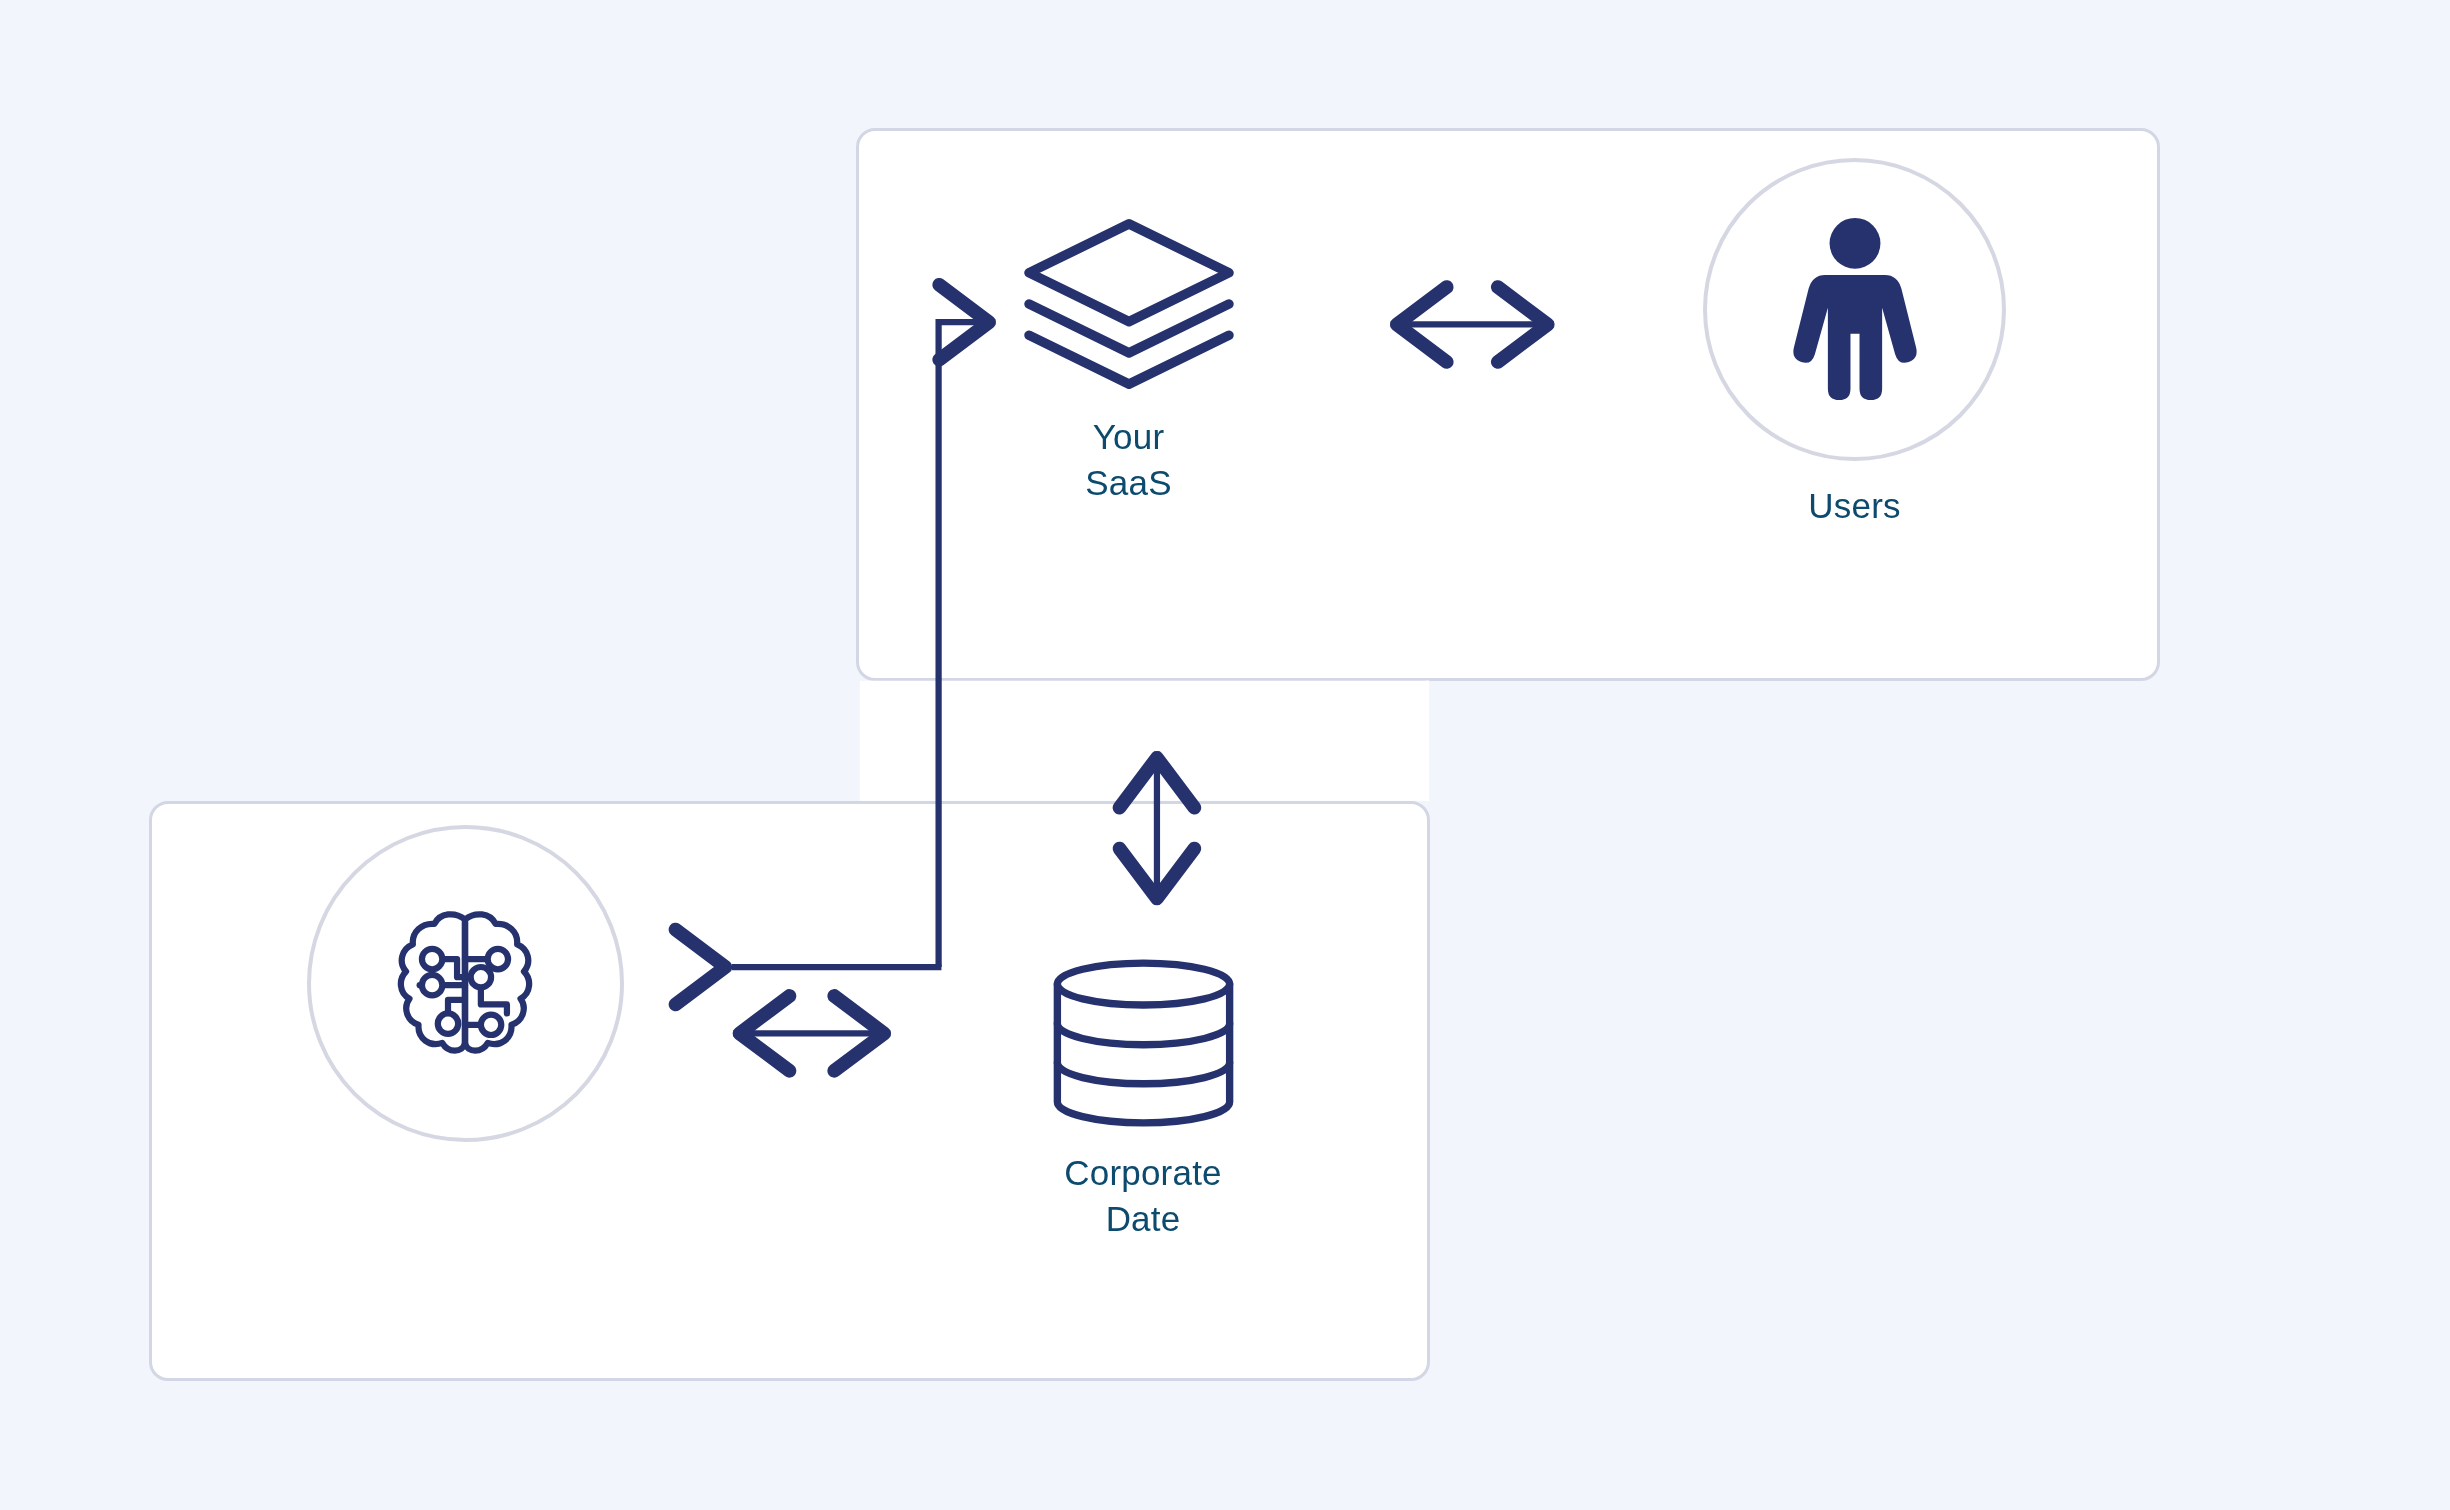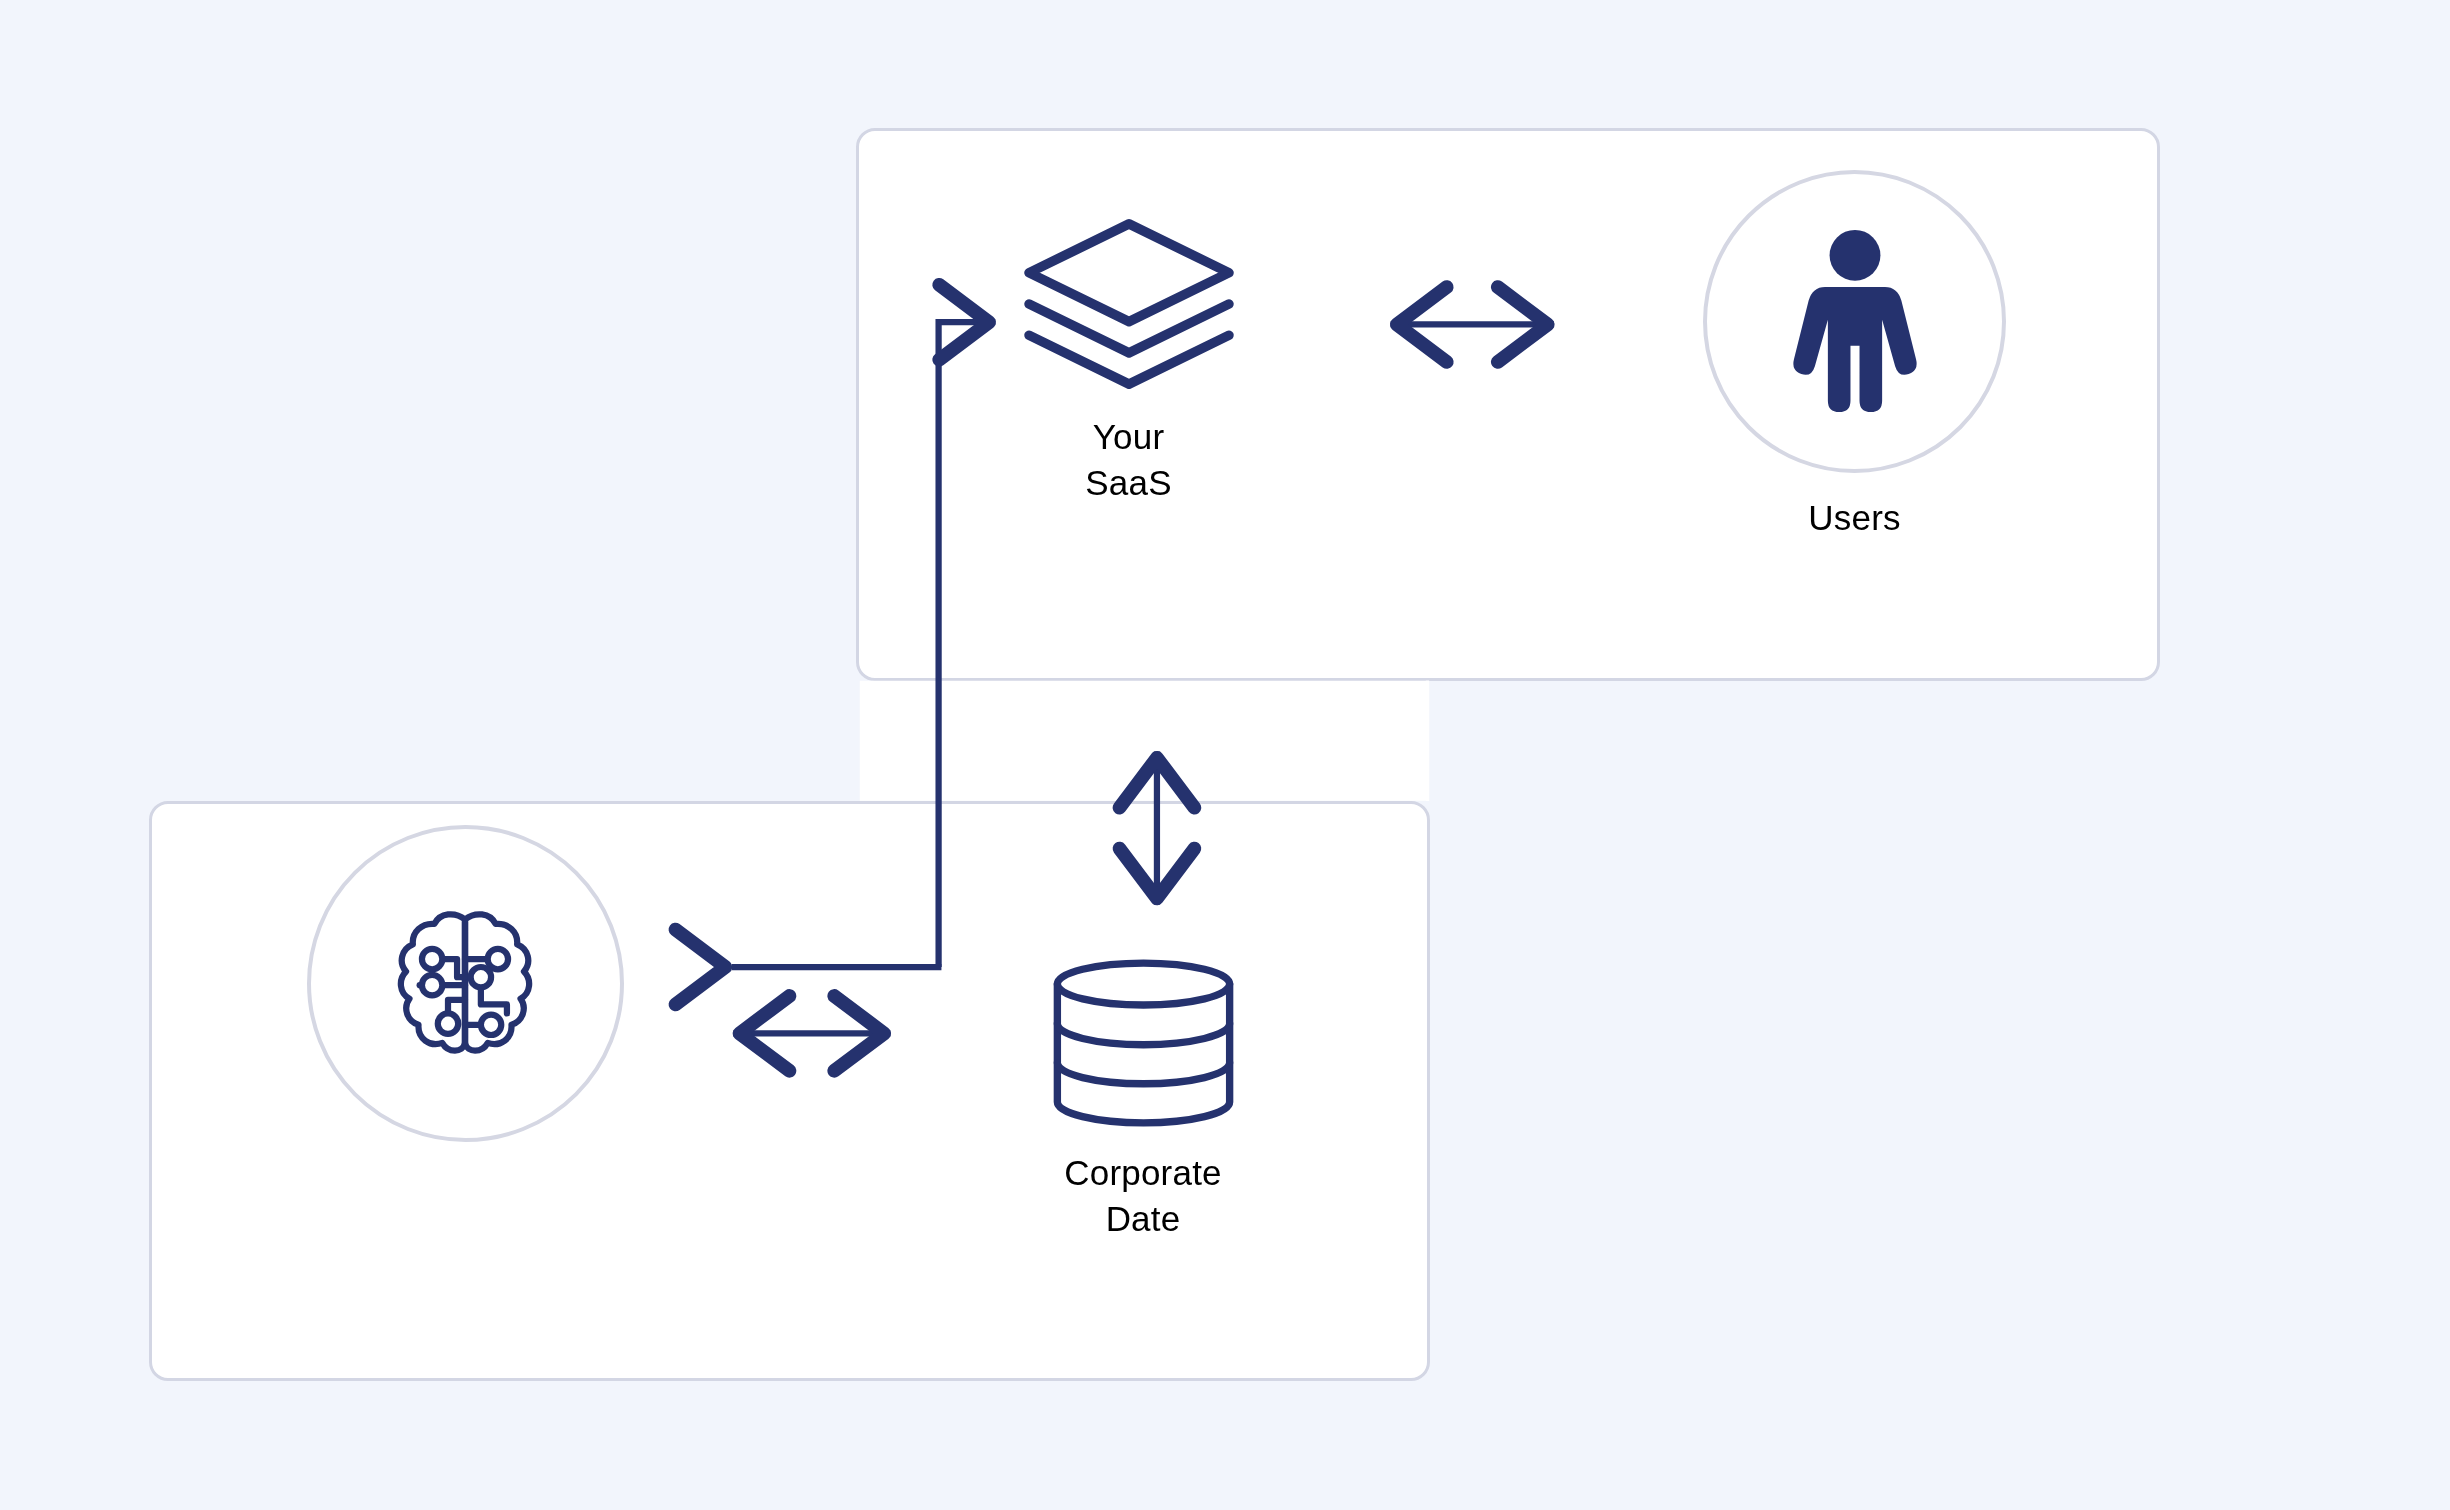--- a/index.html
+++ b/index.html
@@ -20,35 +20,35 @@
   }
   #card-upper { left:856px; top:128px; width:1304px; height:553px; z-index:2; }
   #card-lower { left:149px; top:801px; width:1281px; height:580px; z-index:1; }
 
   .node { position:absolute; z-index:5; display:flex; flex-direction:column; align-items:center; }
   .node-icon { display:flex; align-items:center; justify-content:center; }
   .node-label {
     margin-top:21.6px;
     font-size:35px;
     line-height:1.32;
-    color:#000000;
+    color:#0c4a6e;
     text-align:center;
     letter-spacing:0.2px;
     white-space:pre-line;
     font-weight:400;
   }
   .circle-ring {
     border:4px solid #d5d7e3;
     border-radius:50%;
     display:flex; align-items:center; justify-content:center;
     background:transparent;
   }
 
   #node-saas   { left:1015px; top:216px;  width:227px; }
-  #node-users  { left:1707px; top:170px;  width:295px; }
+  #node-users  { left:1707px; top:158px;  width:295px; }
   #node-genai  { left:306px;  top:825px; width:318px; }
   #node-data   { left:1001px; top:958px; width:284px; }
 
   .arrow-layer { position:absolute; inset:0; z-index:6; pointer-events:none; }
 </style>
 </head>
 <body>
 
 <div id="stage">
 

